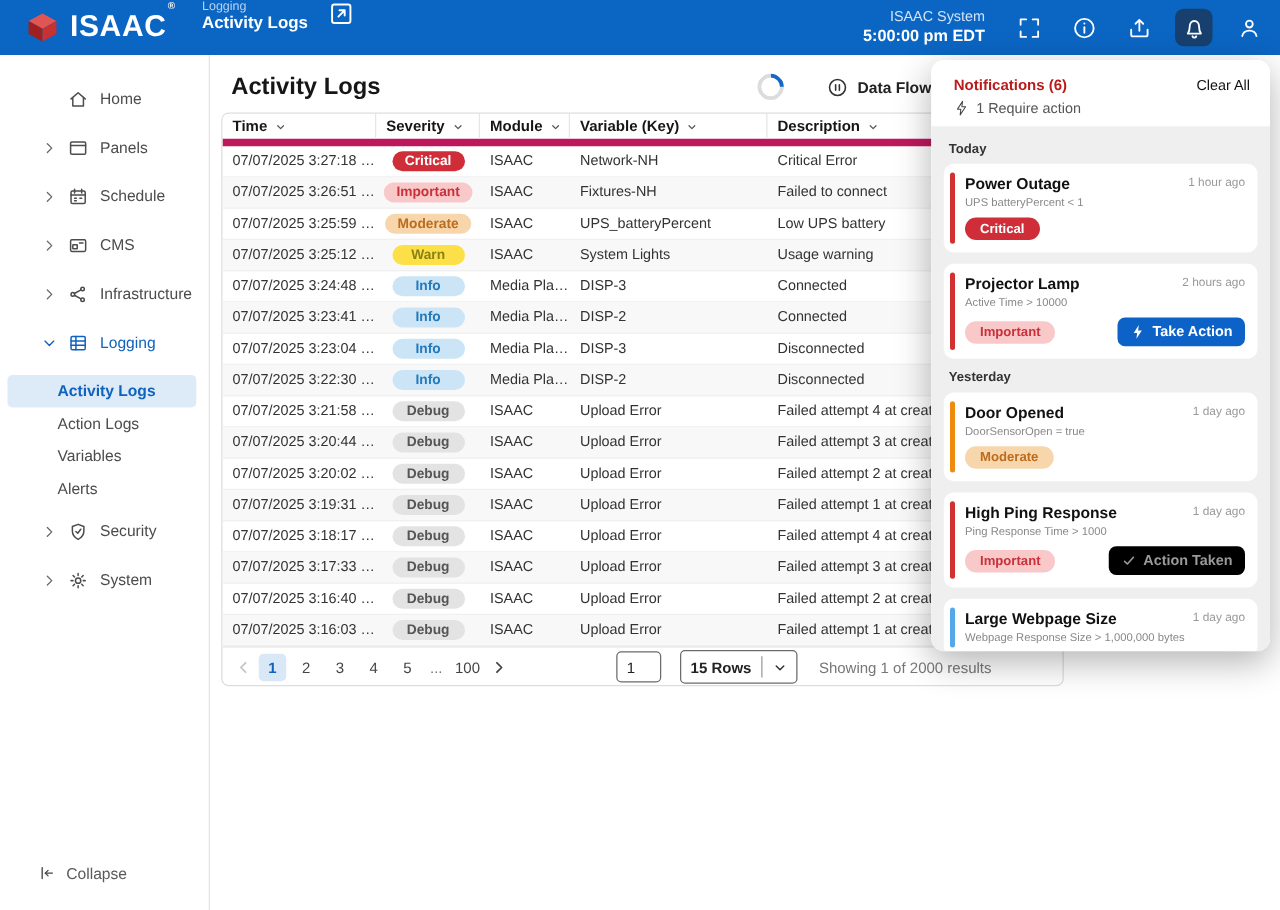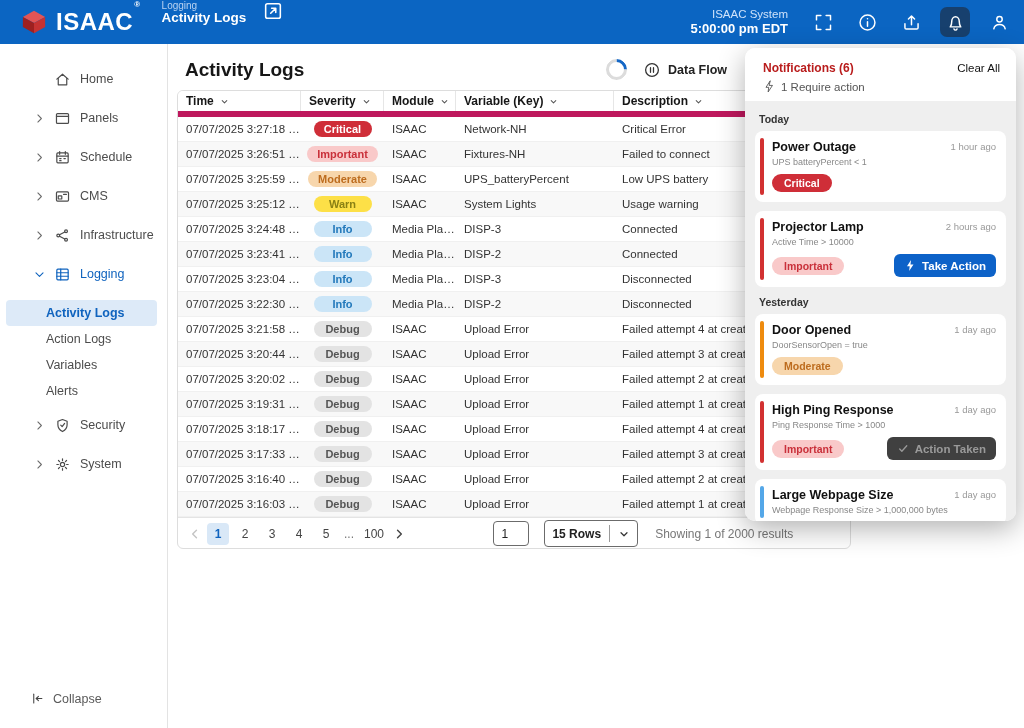--- a/index.html
+++ b/index.html
@@ -39,21 +39,21 @@
   .nav-sub-item { height:26px; display:flex; align-items:center; padding-left:40px;
     font-size:12.5px; color:#4c4c4c; cursor:pointer; margin:0 10px 0 6px; border-radius:4px; }
   .nav-sub-item.sel { background:var(--selected-nav-bg,#ddeaf8); color:var(--accent,#0f63be); font-weight:bold; }
   .collapse-row { position:absolute; bottom:22px; left:30px; display:flex; align-items:center; gap:8px;
     color:#5a5a5a; font-size:12.5px; cursor:pointer; }
   .collapse-ic { width:15px; height:15px; color:#444; }
 
   
   .main { position:absolute; top:44px; left:168px; right:0; bottom:0; background:#fff; }
   .page-title { position:absolute; top:15px; left:17px; font-size:19px; font-weight:bold; color:#161616; }
-  .controls { position:absolute; top:15px; left:438px; display:flex; align-items:center; gap:16px;justify-content:flex-end; }
+  .controls { position:absolute; top:15px; left:438px; display:flex; align-items:center; gap:34px;justify-content:flex-end; }
   .spinner { width:21px; height:21px; border-radius:50%; border:3px solid #dcdcdc;
     border-top-color:#1467c6; transform:rotate(45deg); }
   .dataflow { display:flex; align-items:center; gap:7px; color:#222; font-size:12.5px; font-weight:bold; cursor:pointer; }
   .df-ic { width:18px; height:18px; color:#333; }
   .add-btn { display:flex; align-items:center; gap:5px; color:#1b1b1b; font-size:13px; font-weight:bold; cursor:pointer; }
   .add-ic { width:14px; height:14px; }
 
   
   .table-card { position:absolute; top:46px; left:9px; width:674px; height:459px;
     border:1px solid #ddd; border-radius:6px; background:#fff; overflow:hidden; }
@@ -103,21 +103,21 @@
   .ncard { position:relative; background:#fff; border-radius:8px; margin-bottom:9px; padding:9px 10px 10px 17px; }
   .stripe { position:absolute; left:5px; top:7px; bottom:7px; width:4px; border-radius:3px; }
   .ncard-top { display:flex; justify-content:space-between; align-items:flex-start; }
   .ncard-title { font-size:12.5px; font-weight:bold; color:#111; }
   .ncard-ago { font-size:9.5px; color:#999; margin-top:1px; }
   .ncard-cond { font-size:9px; color:#888; margin-top:3px; }
   .ncard-bottom { display:flex; justify-content:space-between; align-items:center; margin-top:7px; }
   .nbadge { display:inline-block; font-size:10.5px; font-weight:bold; padding:3px 12px; border-radius:12px; }
   .act-btn { display:flex; align-items:center; gap:5px; background:var(--take-action,#0d62c8); color:#fff;
     font-size:11.5px; font-weight:bold; border-radius:6px; padding:5px 10px; cursor:pointer; }
-  .act-btn.done { background:#404040; color:#9a9a9a; cursor:default; }
+  .act-btn.done { background:#000000; color:#9a9a9a; cursor:default; }
   .act-ic { width:13px; height:13px; }
 </style>
 </head>
 <body>
 
 <div class="app">
 
   <div class="topbar">
     <div class="brand">
       <span style="width:28px;height:26px;display:block;">

